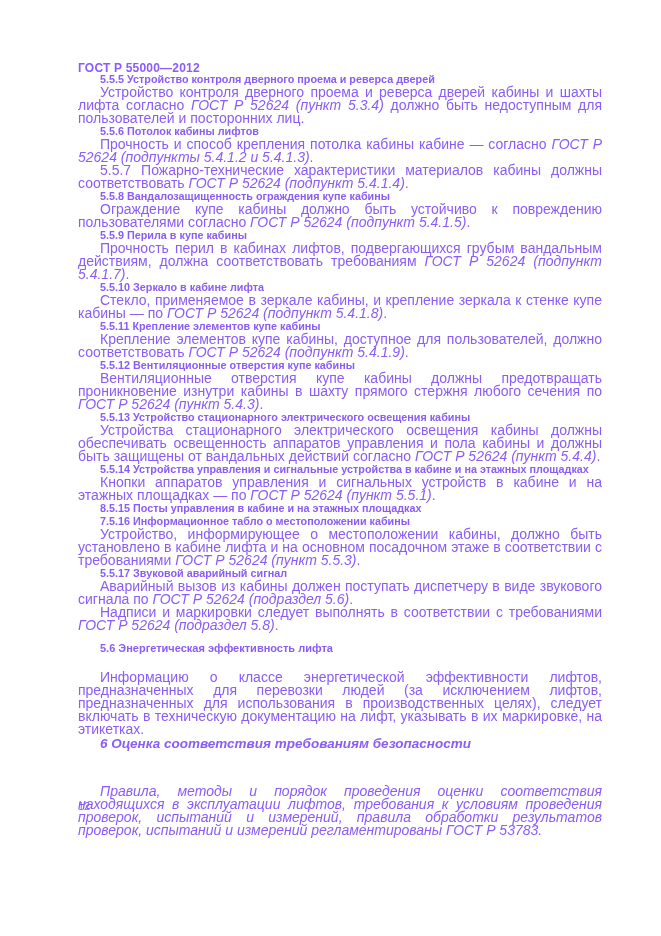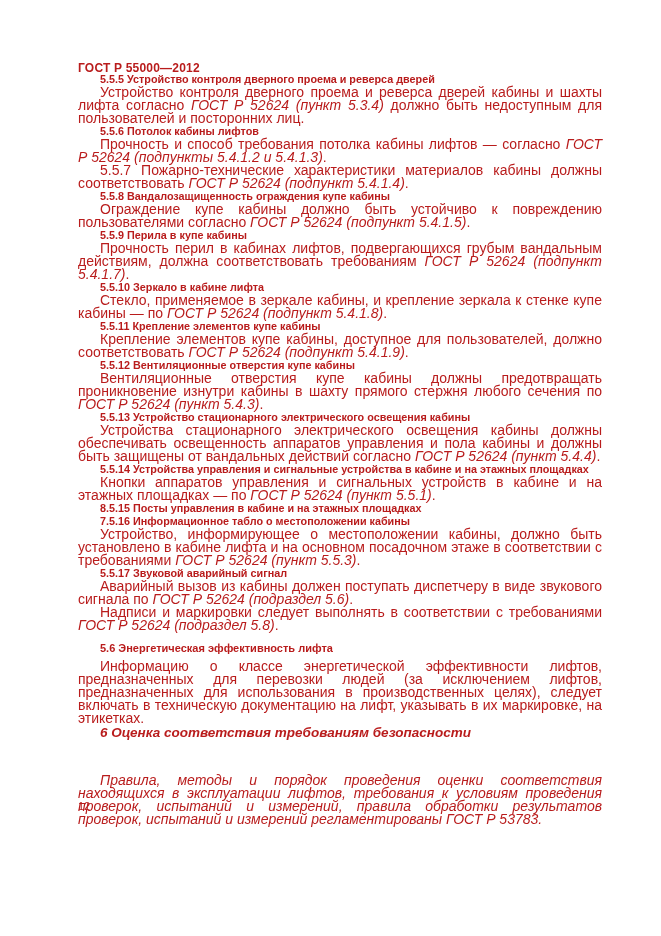--- a/index.html
+++ b/index.html
@@ -5,21 +5,21 @@
   html, body {
     margin: 0;
     padding: 0;
     background: #ffffff;
   }
   .page {
     position: relative;
     width: 641px;
     height: 936px;
     background: #ffffff;
-    color: #b91c1c;
+    color: #8b5cf6;
     font-family: "Liberation Sans", "DejaVu Sans", sans-serif;
     overflow: hidden;
   }
   .running-header {
     position: absolute;
     left: 78px;
     top: 61px;
     font-size: 12px;
     font-weight: bold;
     letter-spacing: 0.2px;
@@ -40,21 +40,21 @@
   .content p.heading {
     font-weight: bold;
     font-size: 10.8px;
     text-align: left;
   }
   .content p.subsection-heading {
     font-weight: bold;
     font-size: 11px;
     text-align: left;
     margin-top: 10px;
-    margin-bottom: 5px;
+    margin-bottom: 16px;
   }
   .content p.section-heading {
     font-weight: bold;
     font-style: italic;
     font-size: 13.5px;
     line-height: 16px;
     text-align: left;
     margin-bottom: 14px;
   }
   .content p.body-italic {
@@ -74,21 +74,21 @@
 </head>
 <body>
 
 <div class="page">
   <div class="running-header">ГОСТ Р 55000—2012</div>
 
   <div class="content">
       <p class="heading"><span>5.5.5  Устройство контроля дверного проема и реверса дверей</span></p>
       <p class="body"><span>Устройство контроля дверного проема и реверса дверей кабины и шахты лифта согласно </span><span class="i">ГОСТ Р 52624 (пункт 5.3.4)</span><span> должно быть недоступным для пользователей и посторонних лиц.</span></p>
       <p class="heading"><span>5.5.6  Потолок кабины лифтов</span></p>
-      <p class="body"><span>Прочность и способ требования потолка кабины лифтов — согласно </span><span class="i">ГОСТ Р 52624 (подпункты 5.4.1.2 и 5.4.1.3)</span><span>.</span></p>
+      <p class="body"><span>Прочность и способ крепления потолка кабины кабине — согласно </span><span class="i">ГОСТ Р 52624 (подпункты 5.4.1.2 и 5.4.1.3)</span><span>.</span></p>
       <p class="body"><span>5.5.7 Пожарно-технические характеристики материалов кабины должны соответствовать </span><span class="i">ГОСТ Р 52624 (подпункт 5.4.1.4)</span><span>.</span></p>
       <p class="heading"><span>5.5.8  Вандалозащищенность ограждения купе кабины</span></p>
       <p class="body"><span>Ограждение купе кабины должно быть устойчиво к повреждению пользователями согласно </span><span class="i">ГОСТ Р 52624 (подпункт 5.4.1.5)</span><span>.</span></p>
       <p class="heading"><span>5.5.9  Перила в купе кабины</span></p>
       <p class="body"><span>Прочность перил в кабинах лифтов, подвергающихся грубым вандальным действиям, должна соответствовать требованиям </span><span class="i">ГОСТ Р 52624 (подпункт 5.4.1.7)</span><span>.</span></p>
       <p class="heading"><span>5.5.10  Зеркало в кабине лифта</span></p>
       <p class="body"><span>Стекло, применяемое в зеркале кабины, и крепление зеркала к стенке купе кабины — по </span><span class="i">ГОСТ Р 52624 (подпункт 5.4.1.8)</span><span>.</span></p>
       <p class="heading"><span>5.5.11  Крепление элементов купе кабины</span></p>
       <p class="body"><span>Крепление элементов купе кабины, доступное для пользователей, должно соответствовать </span><span class="i">ГОСТ Р 52624 (подпункт 5.4.1.9)</span><span>.</span></p>
       <p class="heading"><span>5.5.12  Вентиляционные отверстия купе кабины</span></p>

